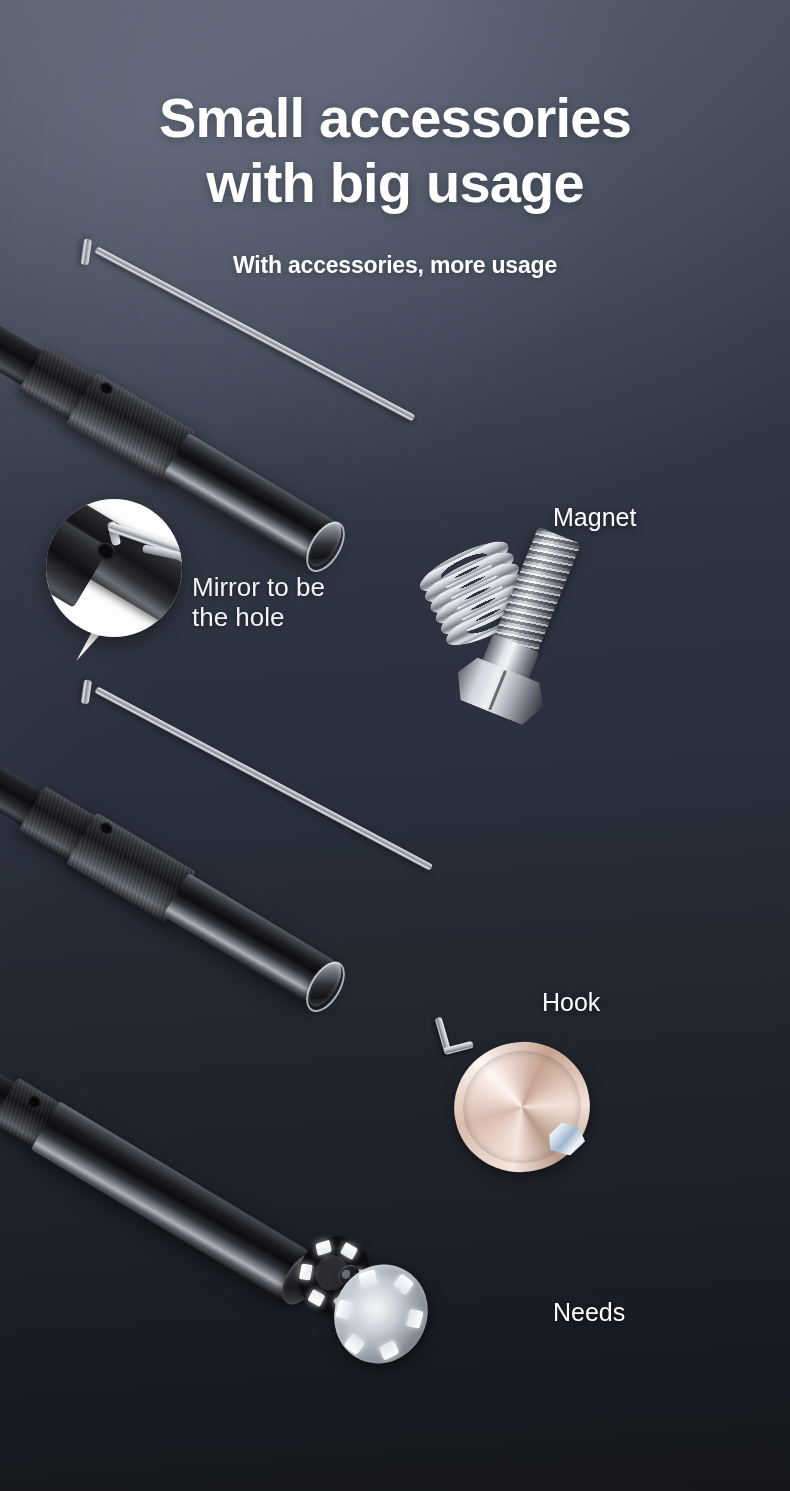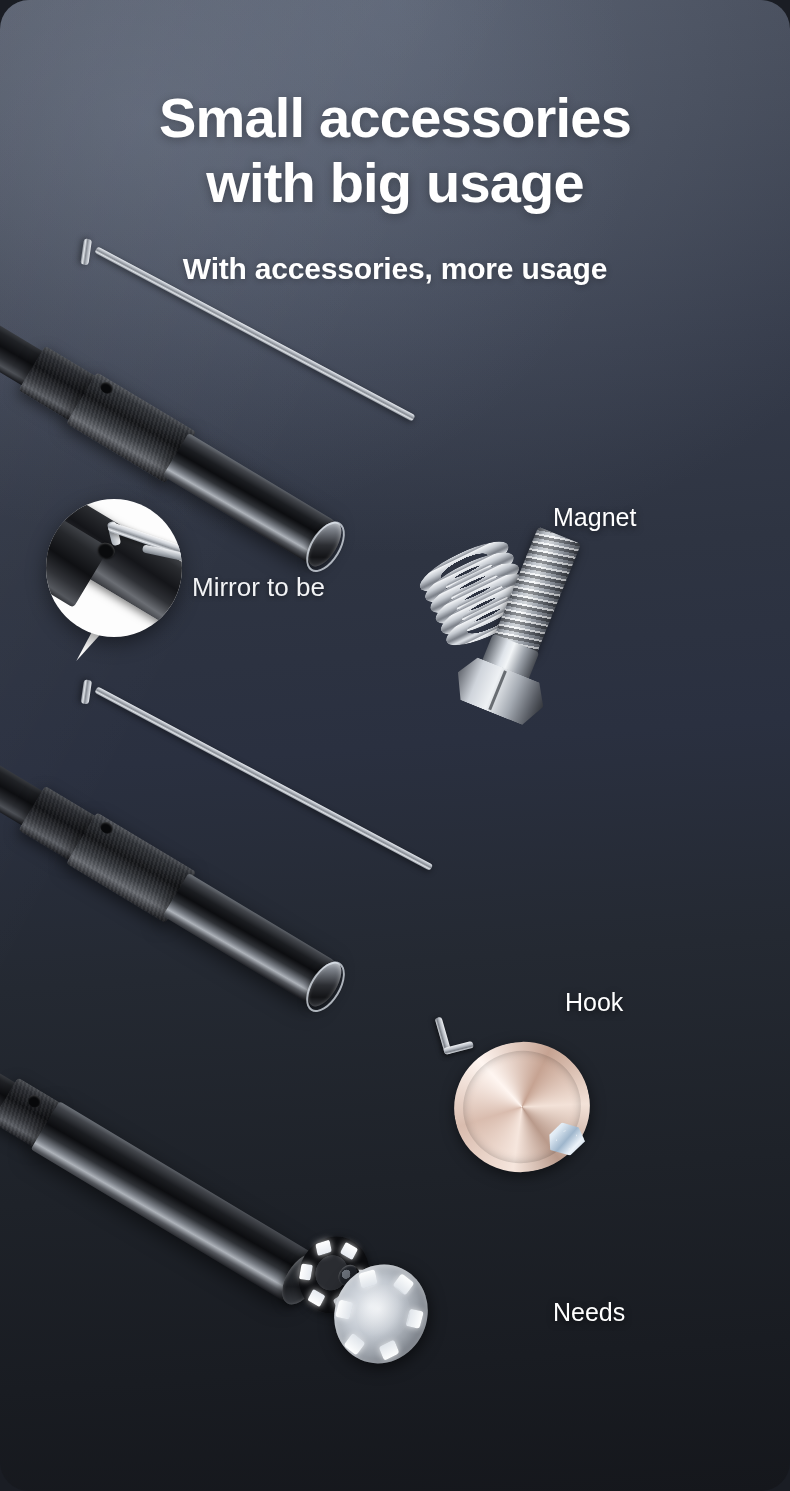--- a/index.html
+++ b/index.html
@@ -8,54 +8,53 @@
     width:790px;height:1491px;overflow:hidden;
     font-family:"Liberation Sans", sans-serif;
     background:#1a1d24;
   }
   #stage{
     position:relative;width:790px;height:1491px;overflow:hidden;
     background:
       radial-gradient(120% 60% at 50% 0%, rgba(108,118,136,.55) 0%, rgba(108,118,136,0) 62%),
       linear-gradient(176deg,#464c5a 0%, #3f4553 11%, #353b4a 25%, #2e3442 38%,
                       #2a3040 50%, #242932 64%, #1e2229 78%, #191c22 90%, #15171c 100%);
-    border-radius: 29px;
   }
   
   #stage::before{
     content:"";position:absolute;inset:0;pointer-events:none;
     background:linear-gradient(118deg, rgba(255,255,255,.055) 0%, rgba(255,255,255,0) 34%),
                radial-gradient(90% 40% at 18% 8%, rgba(150,162,185,.22), rgba(0,0,0,0) 70%);
   }
   
   .txt{position:absolute;color:#fff;}
   #title{
     left:0;right:0;top:86px;text-align:center;
     font-size:56px;font-weight:bold;line-height:1.16;
     letter-spacing:-.8px;
     text-shadow:0 2px 10px rgba(0,0,0,.30);
   }
   #subtitle{
     left:0;right:0;top:252px;text-align:center;
-    font-size:30px;font-weight:bold;letter-spacing:-.2px;
+    font-size:23px;font-weight:bold;letter-spacing:-.2px;
     text-shadow:0 1px 6px rgba(0,0,0,.30);
   }
   #callout-text{
     left:192px;top:572px;width:210px;
     font-size:26px;font-weight:normal;line-height:1.17;
     color:#f2f3f5;
     text-shadow:0 1px 5px rgba(0,0,0,.45);
   }
   .acc-label{
     font-size:25px;font-weight:normal;color:#fff;
     text-shadow:0 2px 7px rgba(0,0,0,.55);
     white-space:nowrap;
   }
   #label-magnet{left:553px;top:503px;}
-  #label-hook{left:565px;top:988px;}
+  #label-hook{left:542px;top:988px;}
   #label-mirror{left:553px;top:1298px;}
 
   
   #magnifier{position:absolute;left:46px;top:499px;width:136px;height:138px;}
   #mag-circle{
     position:absolute;inset:0;border-radius:50%;
     background:#fdfdfd;overflow:hidden;
     box-shadow:0 6px 20px rgba(0,0,0,.45);
   }
   #mag-tail{
@@ -369,19 +368,20 @@
 
   <div class="txt" id="title">
     <div>Small accessories</div>
     <div>with big usage</div>
   </div>
 
   <div class="txt" id="subtitle">With accessories, more usage</div>
 
   <div class="txt" id="callout-text">
     <div>Mirror to be</div>
+    <div>the hole</div>
   </div>
 
   <div class="txt acc-label" id="label-magnet">Magnet</div>
   <div class="txt acc-label" id="label-hook">Hook</div>
   <div class="txt acc-label" id="label-mirror">Needs</div>
 
 </div>
 
 </body></html>

